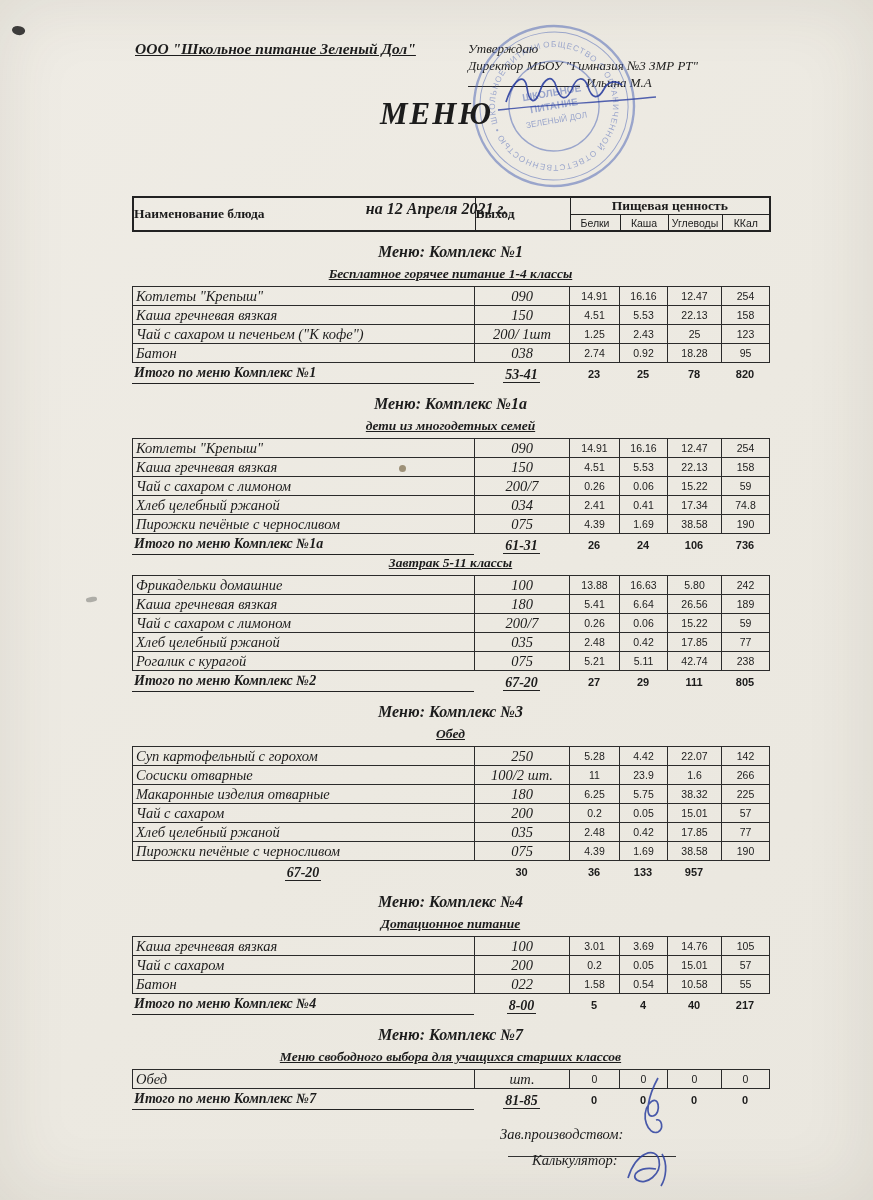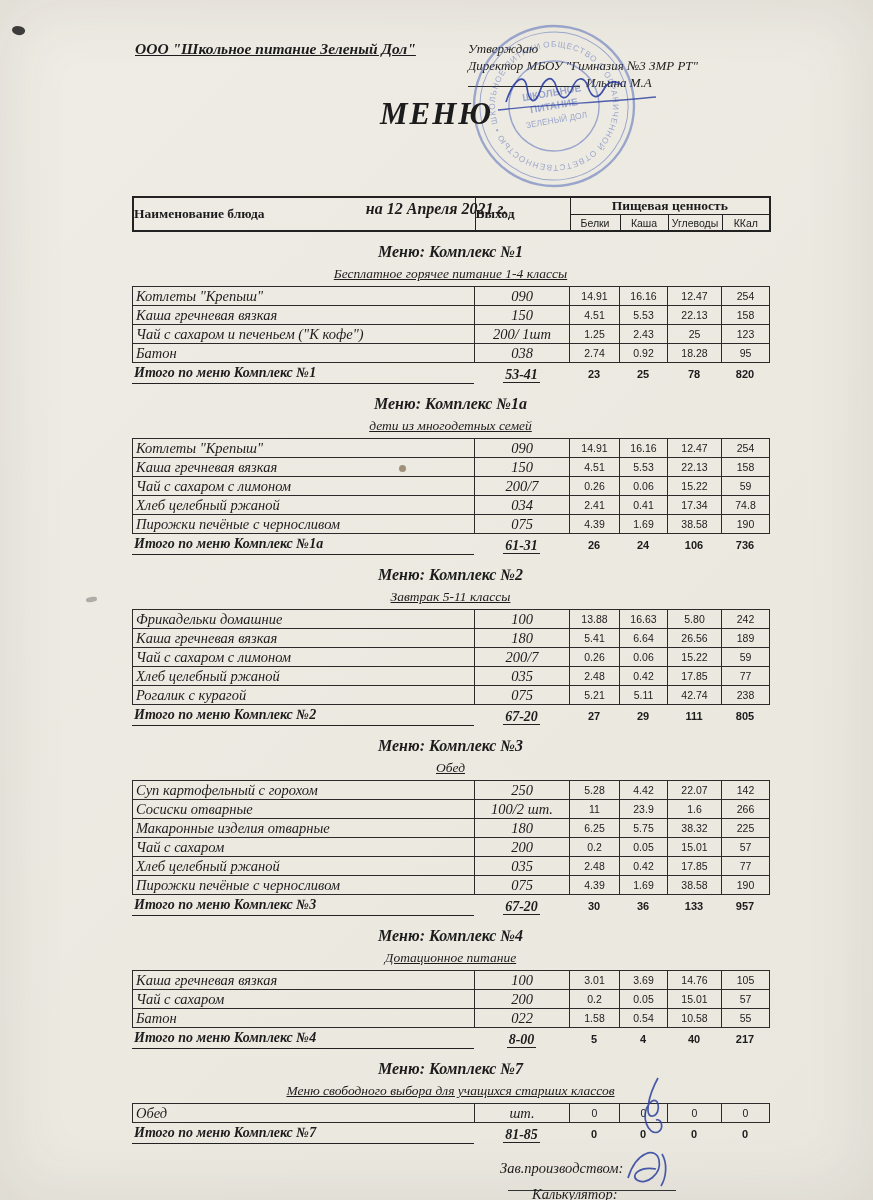--- a/index.html
+++ b/index.html
@@ -29,21 +29,21 @@
   .content{position:absolute;left:132px;top:196px;width:637px;}
   table{border-collapse:collapse;table-layout:fixed;width:637px;}
   .hdr-table{border:2px solid #222;}
   .hdr-table td{border:1.2px solid #222;padding:0;}
   .h-dish,.h-out{font-weight:bold;font-size:13.5px;text-align:left;height:32px;}
   .h-nut{font-weight:bold;font-size:13.5px;text-align:center;height:16px;}
   .h-sub{font-size:10.5px;font-family:"Liberation Sans",sans-serif;text-align:center;height:15px;}
   .menu-section{margin:0;}
   .section-title{text-align:center;font-weight:bold;font-style:italic;font-size:16px;margin:11px 0 5px;}
   .section-title span{}
-  .section-subtitle{text-align:center;font-weight:normal;font-style:italic;font-size:13.5px;margin:0 0 4px;}
+  .section-subtitle{text-align:center;font-weight:bold;font-style:italic;font-size:13.5px;margin:0 0 4px;}
   .section-subtitle span{text-decoration:underline;}
   .dish-table{border:1.6px solid #222;}
   .dish-table td{border:1px solid #2b2b2b;height:18px;padding:0 3px;overflow:hidden;white-space:nowrap;}
   td.c-dish{font-style:italic;font-size:14.5px;}
   td.c-out{font-style:italic;font-size:14.5px;text-align:center;}
   td.c-num{font-family:"Liberation Sans",sans-serif;font-size:10.5px;text-align:center;}
   .total-row{display:grid;grid-template-columns:342px 95px 50px 48px 54px 48px;width:637px;height:21px;align-items:center;}
   .t-dish{font-weight:bold;font-style:italic;font-size:14px;border-bottom:1.6px solid #222;height:100%;display:flex;align-items:center;padding-left:2px;box-sizing:border-box;}
   .t-out{text-align:center;}
   .t-out span{font-weight:bold;font-style:italic;font-size:14px;border-bottom:1.6px solid #222;padding:0 2px;}
@@ -245,21 +245,20 @@
       <div class="t-dish tc">Итого по меню Комплекс №1а</div>
       <div class="t-out"><span class="tc">61-31</span></div>
       <div class="t-num tc">26</div>
       <div class="t-num tc">24</div>
       <div class="t-num tc">106</div>
       <div class="t-num tc">736</div>
     </div>
   </div>
 
   <div class="menu-section">
-    <div class="section-title"><span>Меню: Комплекс №2</span></div>
     <div class="section-subtitle"><span>Завтрак 5-11 классы</span></div>
     <table class="dish-table">
       <colgroup>
         <col style="width:342px">
               <col style="width:95px">
               <col style="width:50px">
               <col style="width:48px">
               <col style="width:54px">
               <col style="width:48px">
       </colgroup>
@@ -382,21 +381,20 @@
     <td class="c-dish">Пирожки печёные с черносливом</td>
     <td class="c-out">075</td>
     <td class="c-num">4.39</td>
     <td class="c-num">1.69</td>
     <td class="c-num">38.58</td>
     <td class="c-num">190</td>
   </tr>
 </tbody>
     </table>
     <div class="total-row">
-      <div class="t-dish tc">Итого по меню Комплекс №3</div>
       <div class="t-out"><span class="tc">67-20</span></div>
       <div class="t-num tc">30</div>
       <div class="t-num tc">36</div>
       <div class="t-num tc">133</div>
       <div class="t-num tc">957</div>
     </div>
   </div>
 
   <div class="menu-section">
     <div class="section-title"><span>Меню: Комплекс №4</span></div>

